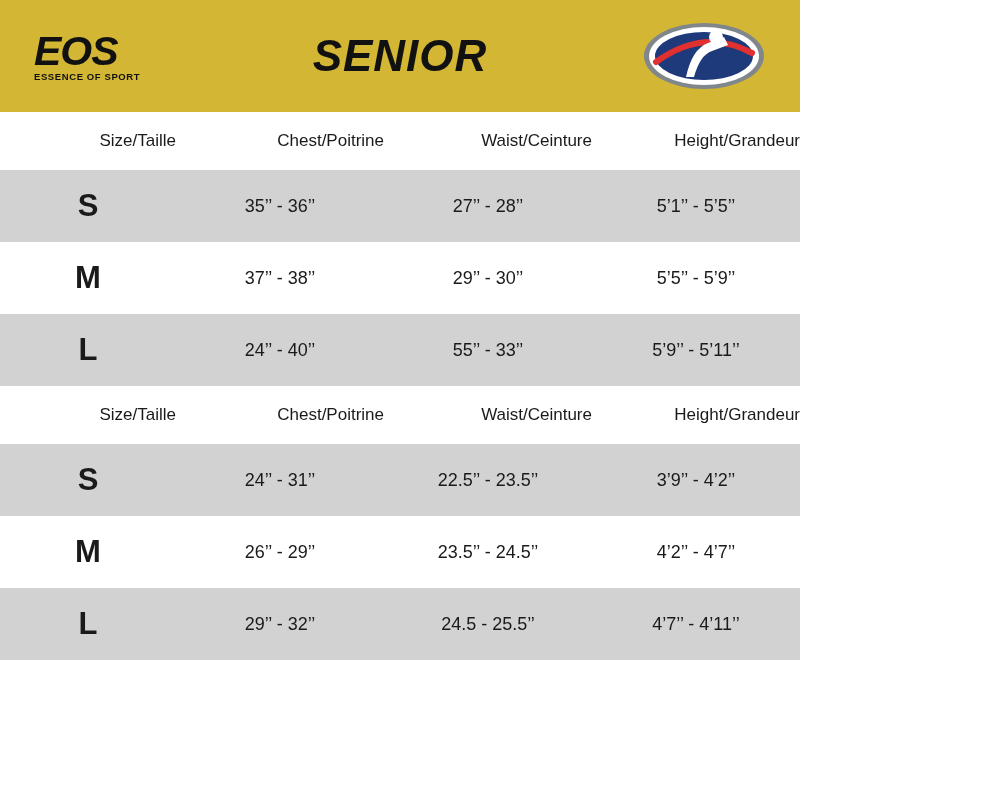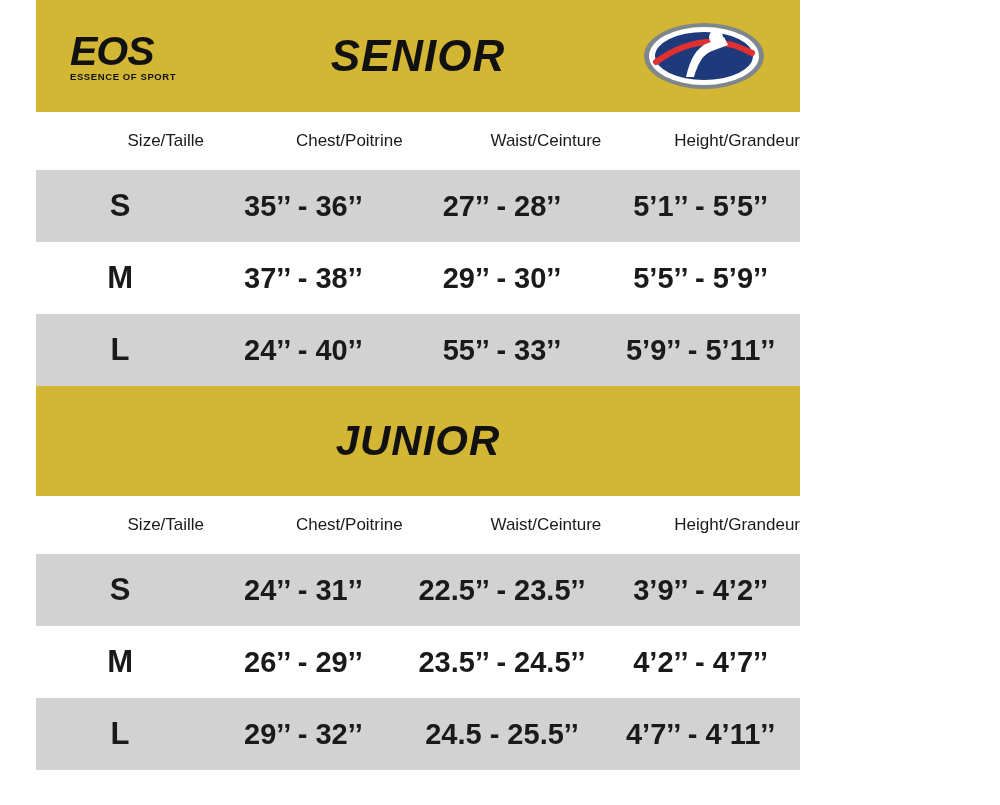--- a/index.html
+++ b/index.html
@@ -8,21 +8,20 @@
     height: 805px;
     background: #ffffff;
     font-family: "Liberation Sans", sans-serif;
     color: #1a1a1a;
     overflow: hidden;
   }
   .sheet {
     width: 800px;
     height: 805px;
     position: relative;
-    padding-left: 36px;
   }
 
   
   .banner {
     background: #d3b634;
     height: 112px;
     display: flex;
     align-items: center;
     justify-content: center;
     position: relative;
@@ -85,22 +84,22 @@
     color: #1a1a1a;
     height: 58px;
     vertical-align: middle;
     text-align: right;
     background: #ffffff;
   }
   td {
     height: 72px;
     vertical-align: middle;
     text-align: center;
-    font-size: 29px;
-    font-weight: 700;
+    font-size: 18px;
+    font-weight: 400;
     color: #1a1a1a;
   }
   tr.shaded td { background: #d2d2d2; }
   tr.plain td { background: #ffffff; }
   td.size-cell {
     font-size: 31px;
     font-weight: 700;
   }
   col.c1 { width: 22%; }
   col.c2 { width: 26%; }
@@ -162,23 +161,20 @@
       </tr>
       <tr class="shaded">
         <td class="size-cell">L</td>
         <td>24’’ - 40’’</td>
         <td>55’’ - 33’’</td>
         <td>5’9’’ - 5’11’’</td>
       </tr>
     </tbody>
   </table>
 
-  <div class="banner junior">
-    <div class="banner-title junior">JUNIOR</div>
-  </div>
 
   <table>
     <colgroup>
         <col class="c1">
         <col class="c2">
         <col class="c3">
         <col class="c4">
       </colgroup>
     <thead>
       <tr>

